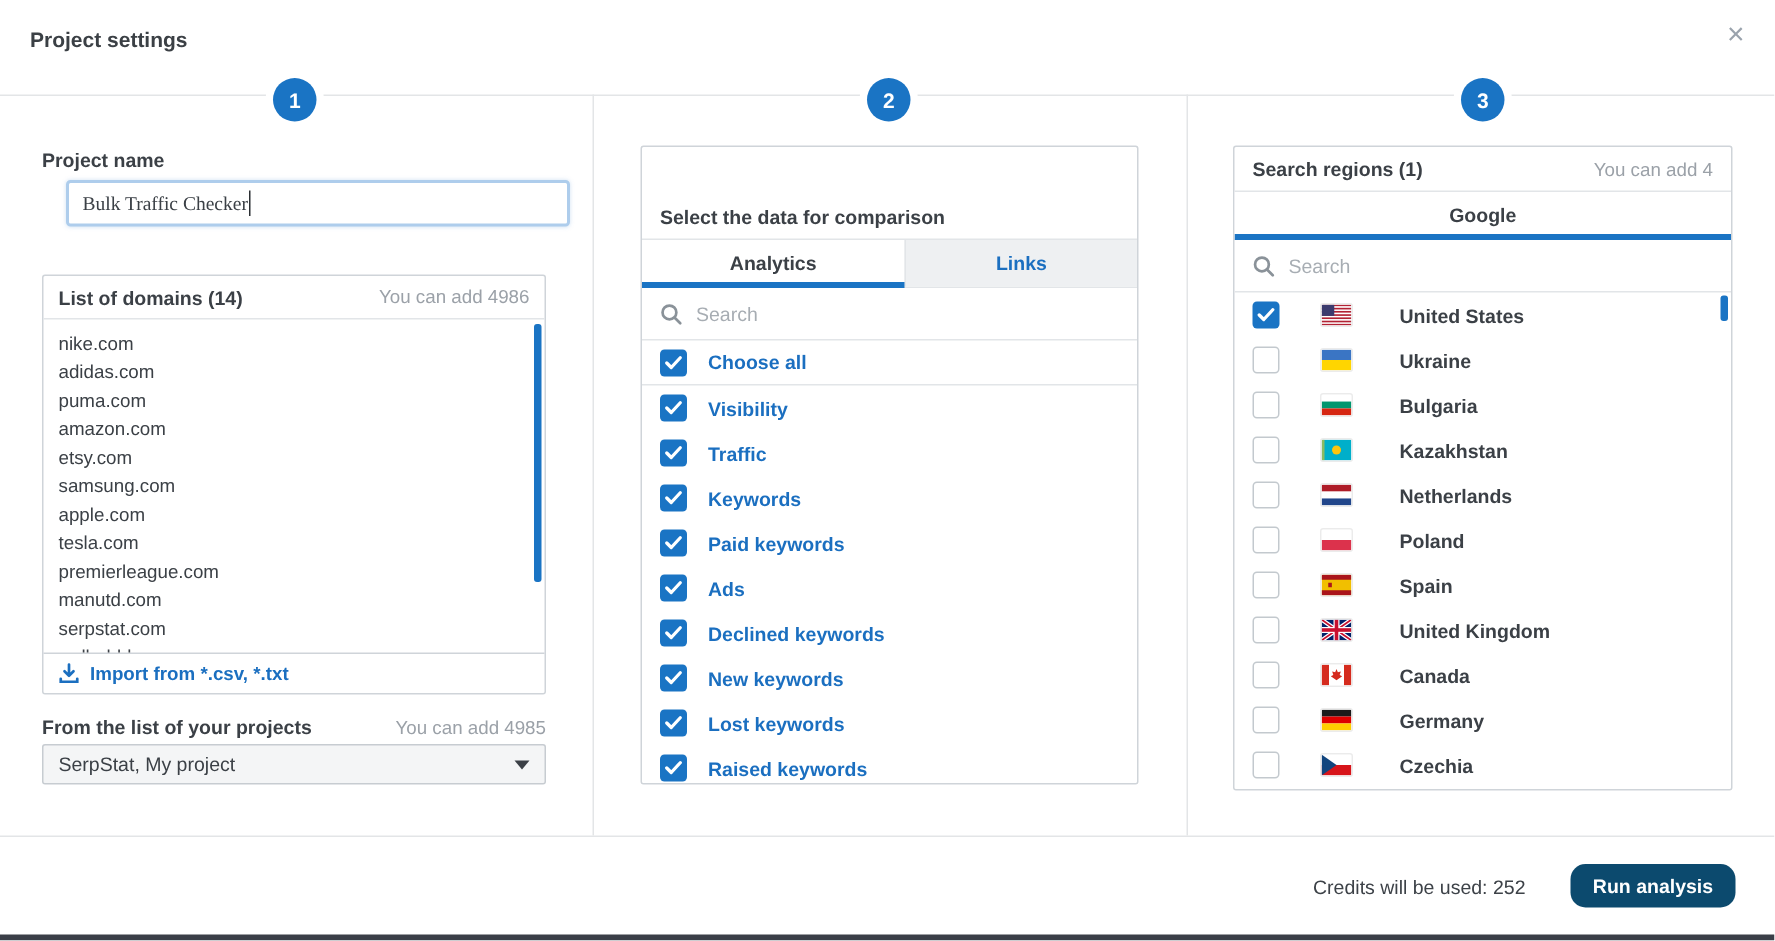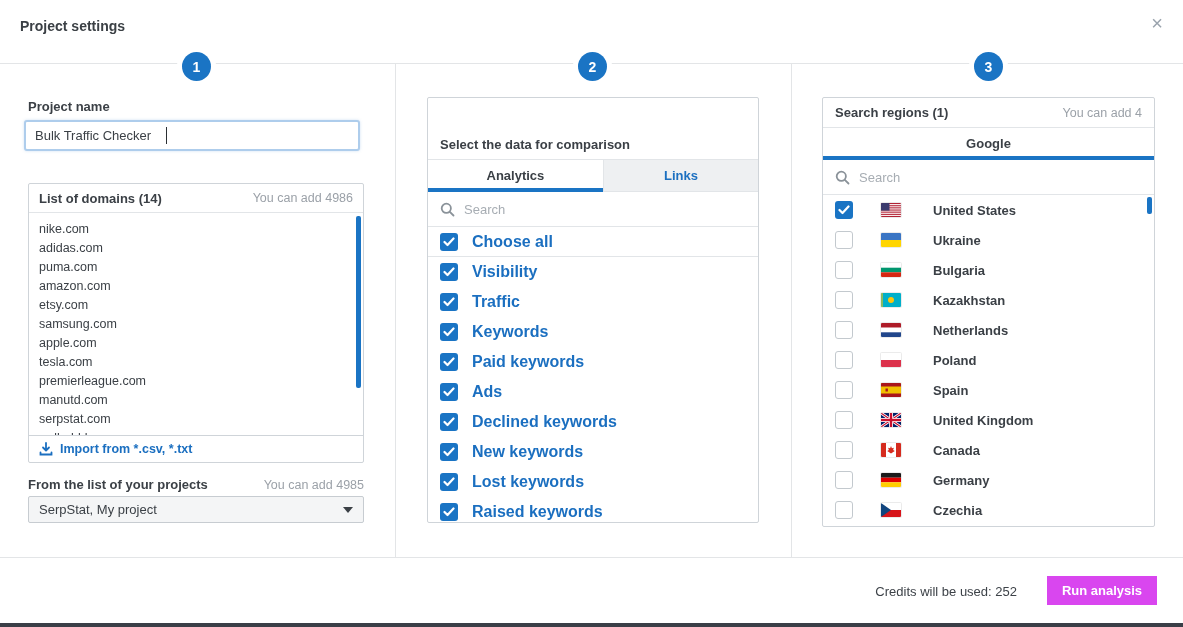--- a/index.html
+++ b/index.html
@@ -22,23 +22,23 @@
 
   .step-badge {
     width:29px; height:29px; border-radius:50%; background:#1a74c4; color:#fff;
     font-size:14px; font-weight:bold; display:flex; align-items:center; justify-content:center;
     top:52px; box-shadow:0 0 0 5px #ffffff;
   }
 
   
   .field-label { font-weight:bold; font-size:13px; color:#3b4046; }
   .name-input {
-    left:24px; top:120px; width:336px; height:31px;
+    left:44px; top:120px; width:336px; height:31px;
     border:2px solid #aecdec; border-radius:3px; padding:0 9px;
-    font-family:Liberation Sans, sans-serif;
+    font-family:Liberation Serif, serif;
     font-size:13px; color:#3b4046; outline:none; box-shadow:0 0 3px rgba(120,170,220,.35);
   }
   .panel { border:1px solid #cfd4d9; border-radius:2px; background:#fff; }
   .domains-panel { left:28px; top:183px; width:336px; height:280px; display:flex; flex-direction:column; }
   .panel-head {
     height:29px; display:flex; align-items:center; justify-content:space-between;
     padding:0 10px; border-bottom:1px solid #e2e5e8; flex:none;
   }
   .hint { color:#9ba1a8; font-size:12.5px; }
   .domain-list { position:relative; flex:1; overflow:hidden; padding:7px 0 0 10px; }
@@ -68,36 +68,36 @@
   .tab-underline-full { position:absolute; left:0; bottom:-1px; width:100%; height:4px; background:#1a74c4; }
   .search-row { height:35px; flex:none; display:flex; align-items:center; padding:0 12px; gap:9px; border-bottom:1px solid #e2e5e8; }
   .search-input { border:none; outline:none; flex:1; font-size:13px; color:#3b4046;
     font-family:"Liberation Sans","DejaVu Sans",sans-serif; background:transparent; }
   .search-input::placeholder { color:#a7adb3; }
   .check-row { height:30px; display:flex; align-items:center; padding:0 12px; gap:14px; cursor:pointer; flex:none; }
   .check-row.divided { border-bottom:1px solid #e2e5e8; }
   .cbx { width:18px; height:18px; border-radius:3px; flex:none; display:flex; align-items:center; justify-content:center; }
   .cbx-on { background:#1a74c4; }
   .cbx-off { background:#fff; border:1px solid #c3c9ce; }
-  .check-label { color:#1b6fc0; font-weight:bold; font-size:16px; }
+  .check-label { color:#1b6fc0; font-weight:bold; font-size:13px; }
 
   
   .panel3 { left:822px; top:97px; width:333px; height:430px; display:flex; flex-direction:column; overflow:hidden; }
   .region-row { height:30px; display:flex; align-items:center; padding:0 12px; gap:12px; cursor:pointer; flex:none; position:relative; }
   .region-row .cbx { margin-right:16px; }
   .flag { width:20px; height:14px; margin-right:10px; flex:none; border-radius:1px; overflow:hidden; box-shadow:0 0 0 1px rgba(0,0,0,.08); }
   .region-label { color:#3b4046; font-weight:bold; font-size:13px; margin-left:10px; }
   .region-scroll { right:2px; top:2px; height:17px; }
   .region-list { position:relative; flex:1; overflow:hidden; }
 
   
   .credits { top:584px; right:166px; font-size:13px; color:#3d4248; }
   .run-btn {
-    left:1047px; top:576px; width:110px; height:29px; background:#d946ef; color:#fff;
-    border:none; border-radius:0; font-size:13px; font-weight:bold; cursor:pointer;
+    left:1047px; top:576px; width:110px; height:29px; background:#0c4a6e; color:#fff;
+    border:none; border-radius:10px; font-size:13px; font-weight:bold; cursor:pointer;
     font-family:"Liberation Sans","DejaVu Sans",sans-serif;
   }
   .text-caret { left:166px; top:127px; width:1px; height:17px; background:#2b2f33; }
 </style>
 </head>
 <body>
 
 <div class="abs modal-title">Project settings</div>
 <div class="abs close-btn">×</div>
 <div class="abs hr-top"></div>

